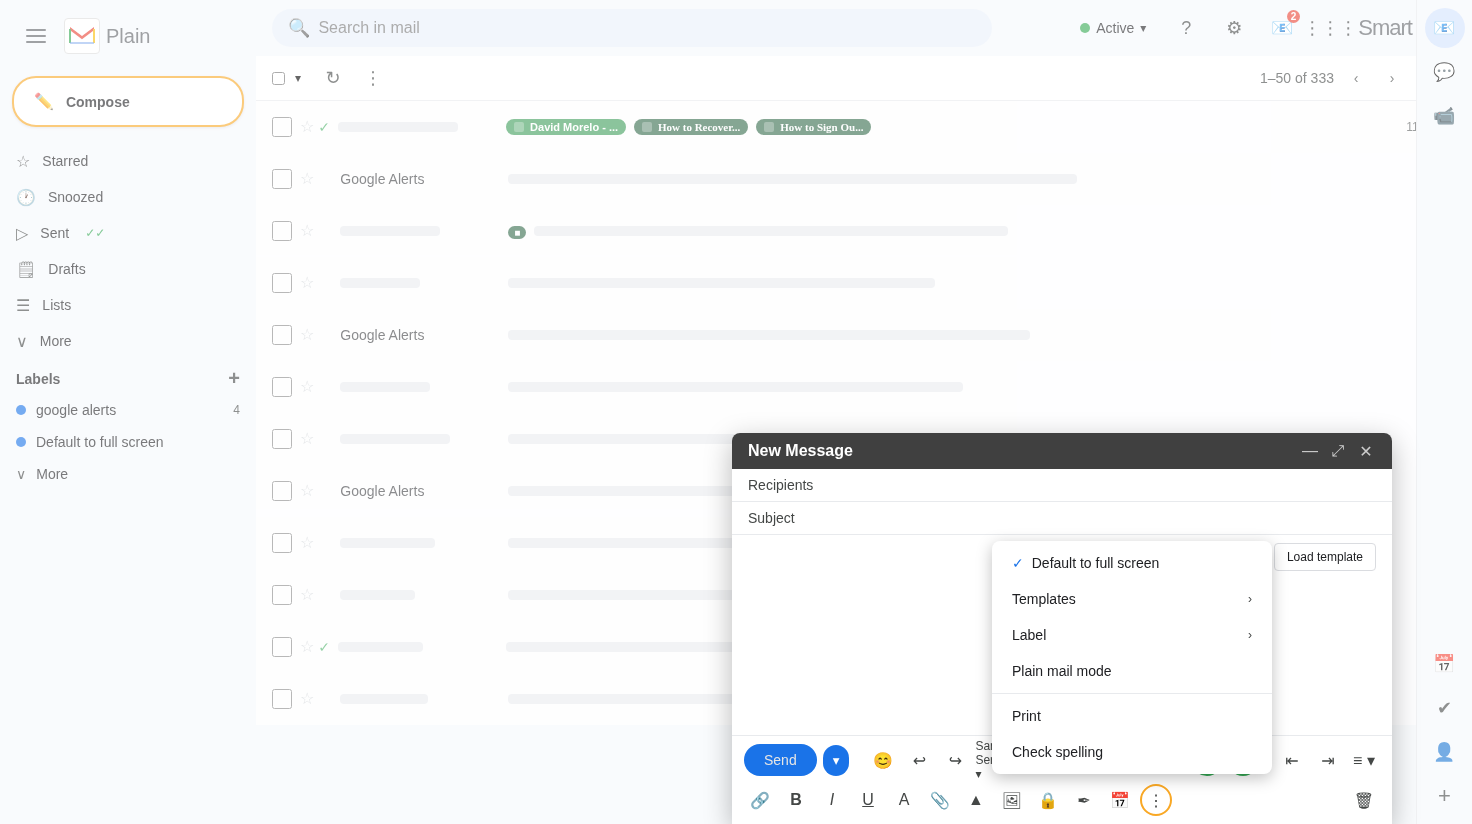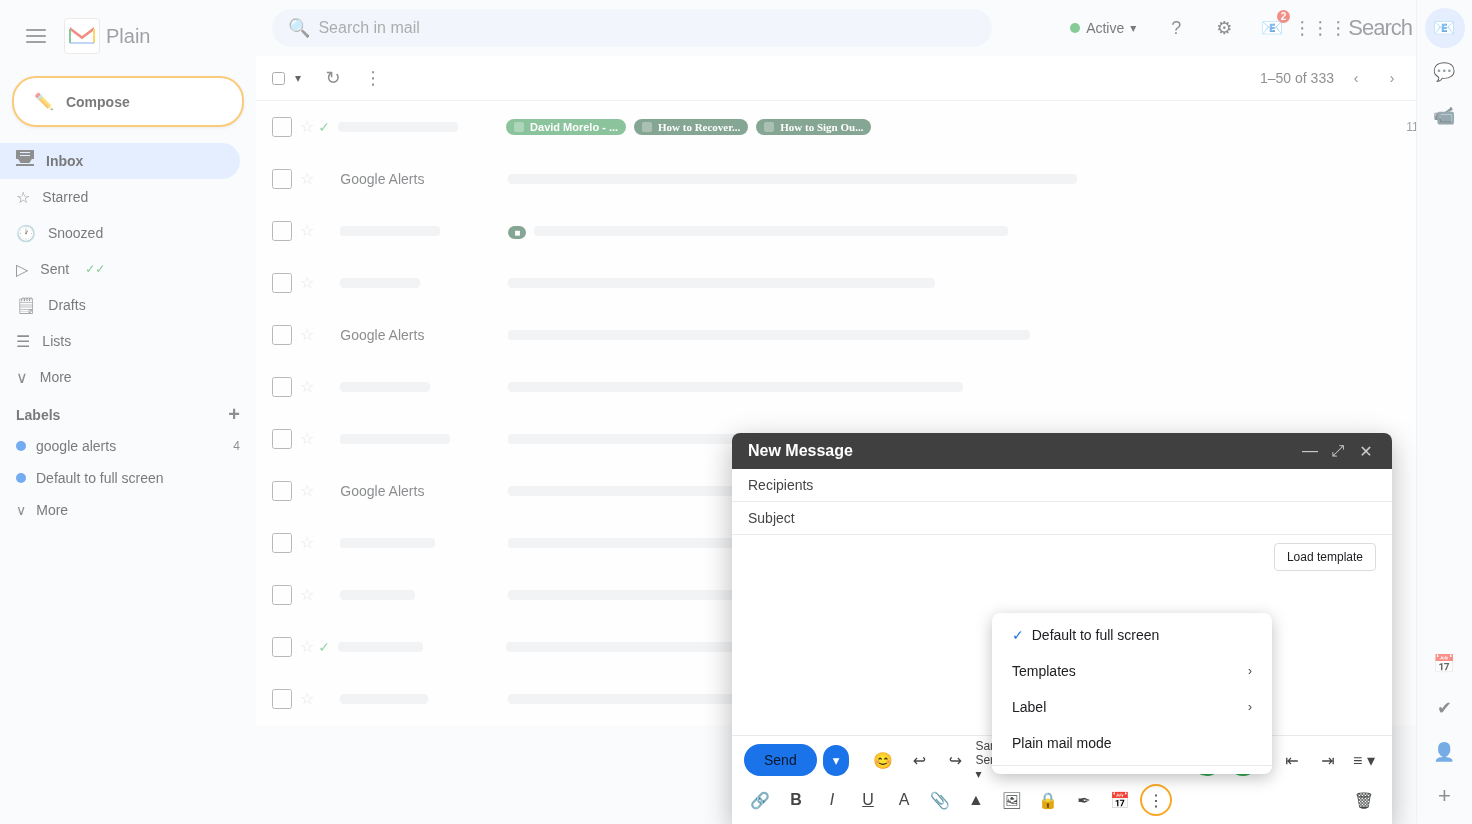--- a/index.html
+++ b/index.html
@@ -322,21 +322,21 @@
 
     .compose-toolbar {
       display: flex; align-items: center;
       padding: 8px 12px;
       border-top: 1px solid #e8eaed;
       gap: 4px;
     }
 
     .send-btn {
       background: #1a73e8;
-      color: #0f172a;
+      color: #e5e5e5;
       border: none;
       border-radius: 20px;
       padding: 8px 20px;
       font-size: 14px;
       font-weight: 500;
       cursor: pointer;
       display: flex; align-items: flex-end; gap: 4px;
     }
 
     .send-dropdown {
@@ -438,28 +438,20 @@
       </div>
       <span>Plain</span>
     </div>
   </div>
 
   <button class="compose-btn" style="border: 2px solid #f9a825;">
     <span class="pencil-icon">✏️</span>
     <span>Compose</span>
   </button>
 
-  <div class="nav-item active">
-    <span class="icon">
-      <svg width="18" height="18" viewBox="0 0 18 18" fill="currentColor">
-          <path d="M0 14v2h18v-2H0zm0-5h2.09l2.5 4H13.4l2.5-4H18V1c0-.55-.45-1-1-1H1C.45 0 0 .45 0 1v8zm14-6H4V2h10v1zm0 3H4V5h10v1z"></path>
-        </svg>
-    </span>
-    <span>Inbox</span>
-  </div>
 
   <div class="nav-item">
     <span class="icon">☆</span>
     <span>Starred</span>
   </div>
 
   <div class="nav-item">
     <span class="icon">🕐</span>
     <span>Snoozed</span>
   </div>
@@ -520,21 +512,21 @@
         <span>Active</span>
         <span style="font-size:12px;">▾</span>
       </div>
       <div class="icon-btn">?</div>
       <div class="icon-btn">⚙</div>
       <div class="icon-btn" style="position:relative;">
         <span>📧</span>
         <span class="notif-badge">2</span>
       </div>
       <div class="icon-btn">⋮⋮⋮</div>
-      <span style="font-size:22px; color:#5f6368; font-weight:400; letter-spacing:-1px;">Search</span>
+      <span style="font-size:22px; color:#5f6368; font-weight:400; letter-spacing:-1px;">Smart</span>
       <div class="avatar">U</div>
     </div>
   </div>
 
   <div class="email-list-header" style="background:white; padding: 6px 16px;">
     <input type="checkbox" style="margin-right: 2px;">
     <span style="font-size:12px; cursor:pointer; margin-right:8px;">▾</span>
     <div class="icon-btn" style="width:32px;height:32px;">↻</div>
     <div class="icon-btn" style="width:32px;height:32px;">⋮</div>
     <div class="pagination">
@@ -753,20 +745,26 @@
     <span class="arrow">›</span>
   </div>
   <div class="menu-item">
     <span>Label</span>
     <span class="arrow">›</span>
   </div>
   <div class="menu-item">
     <span>Plain mail mode</span>
   </div>
   <div class="menu-divider"></div>
+  <div class="menu-item">
+    <span>Print</span>
+  </div>
+  <div class="menu-item">
+    <span>Check spelling</span>
+  </div>
 </div>
 
 <div class="right-sidebar">
   <div class="rs-icon active-icon">📧</div>
   <div class="rs-icon">💬</div>
   <div class="rs-icon">📹</div>
   <div style="flex:1;"></div>
   <div class="rs-icon">📅</div>
   <div class="rs-icon">✔</div>
   <div class="rs-icon">👤</div>

